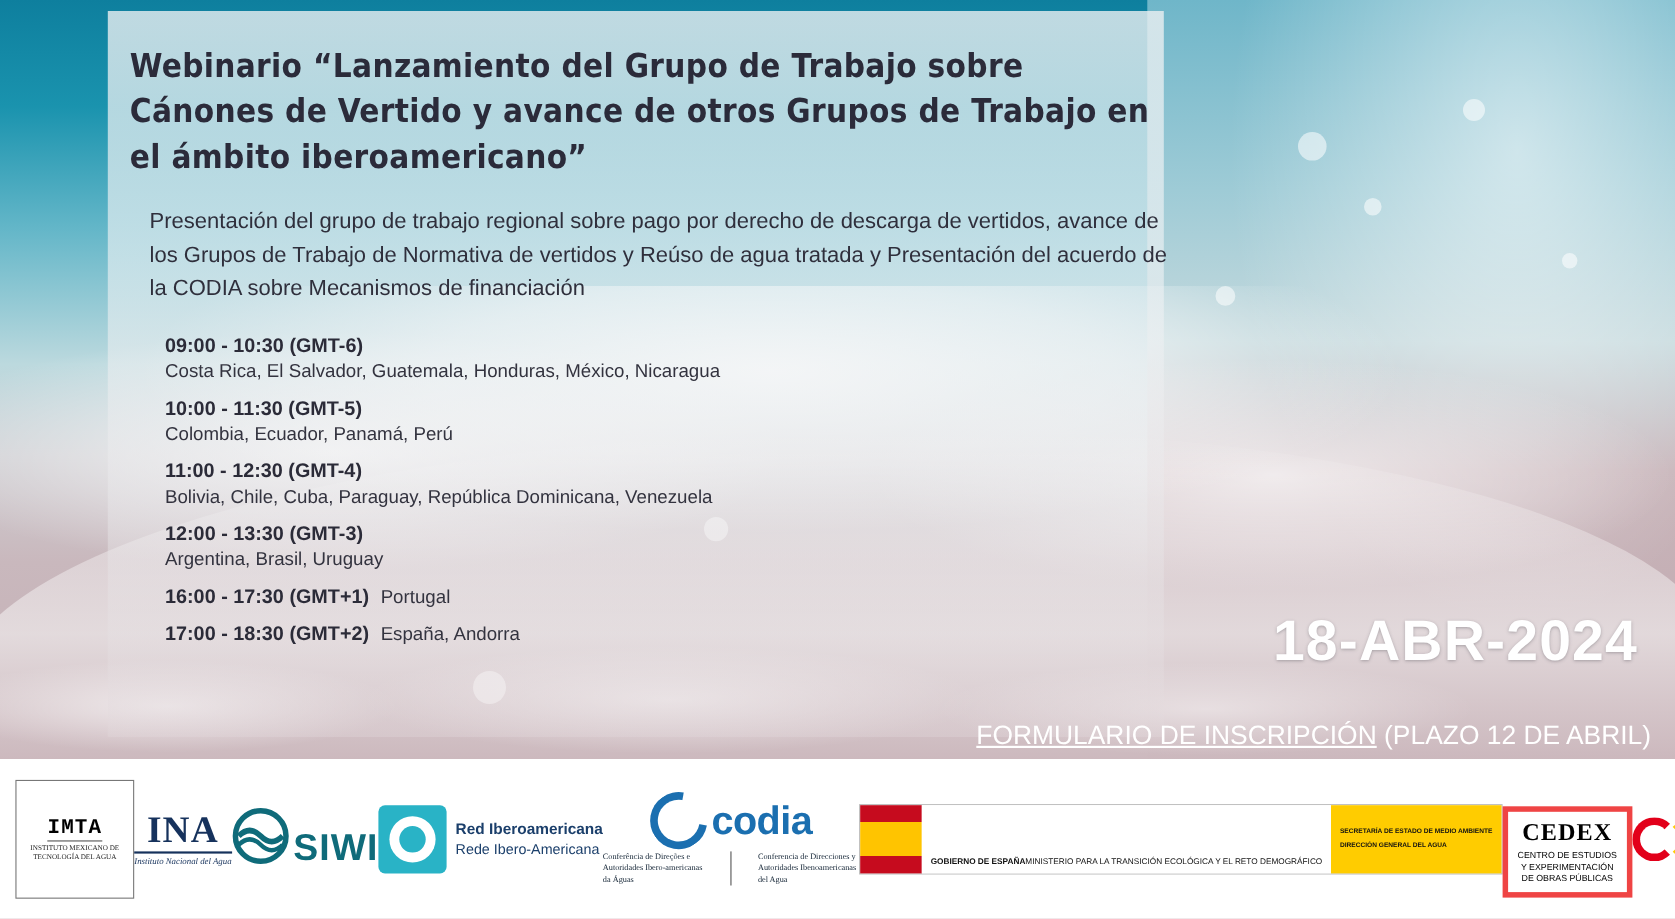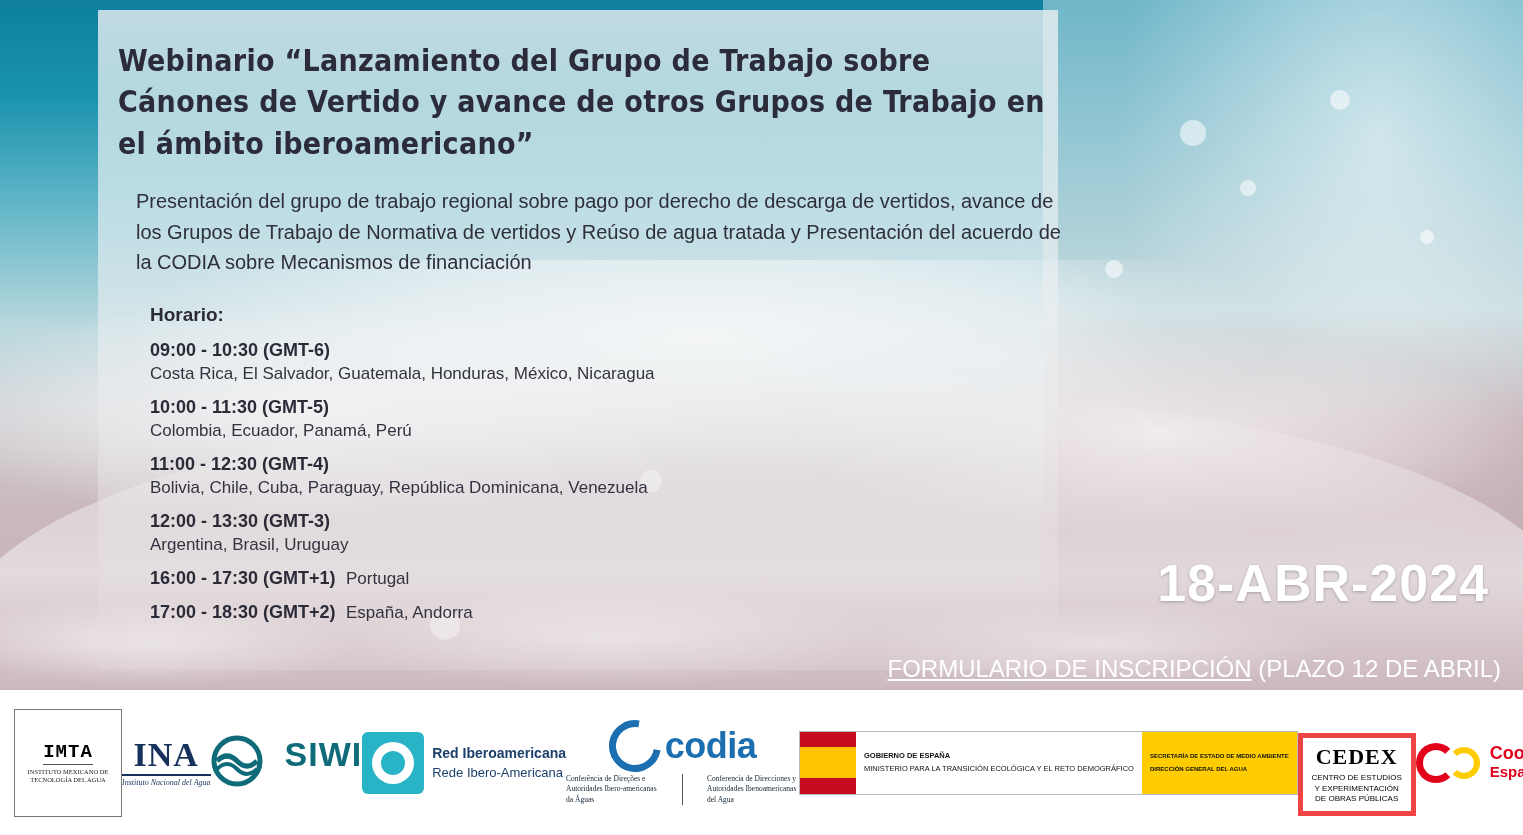--- a/index.html
+++ b/index.html
@@ -235,21 +235,21 @@
   }
   .ina-rule { height: 2px; background: #16325c; margin: 2px 0 2px 0; }
   .ina-sub {
     font-family: "Liberation Serif", serif;
     font-size: 8px;
     font-style: italic;
     color: #16325c;
   }
 
   
-  .siwi-wrap { display: flex; align-items: flex-start; gap: 22px; }
+  .siwi-wrap { display: flex; align-items: flex-end; gap: 4px; }
   .siwi-word {
     font-family: "Liberation Sans", sans-serif;
     font-weight: bold;
     font-size: 34px;
     color: #0f6b7a;
     letter-spacing: 1px;
   }
 
   
   .red-wrap { display: flex; align-items: center; gap: 8px; }
@@ -333,22 +333,23 @@
   }
   .gob-txt {
     background: #fff;
     padding: 6px 8px;
     font-family: "Liberation Sans", sans-serif;
     font-size: 7.5px;
     line-height: 1.3;
     color: #111;
     font-weight: bold;
     display: flex;
-    flex-direction: column;
+    flex-direction: row;
     justify-content: center;
+    align-items: flex-end;
   }
   .gob-yellow {
     background: #ffcc00;
     padding: 6px 8px;
     font-family: "Liberation Sans", sans-serif;
     font-size: 6px;
     line-height: 1.35;
     color: #111;
     font-weight: bold;
     display: flex;
@@ -430,21 +431,20 @@
   <div class="splash" style="left:640px; top:470px; width:22px; height:22px;"></div>
   <div class="splash" style="left:430px; top:610px; width:30px; height:30px;"></div>
 
   <div class="panel"></div>
 
   <div class="content">
     <h1 class="title">Webinario “Lanzamiento del Grupo de Trabajo sobre  Cánones de Vertido y avance de otros Grupos de Trabajo en el ámbito iberoamericano”</h1>
     <p class="subtitle">Presentación del grupo de trabajo regional sobre pago por derecho de descarga de vertidos, avance de los Grupos de Trabajo de Normativa de vertidos y Reúso de agua tratada y Presentación del acuerdo de la CODIA sobre Mecanismos de financiación</p>
 
     <div class="schedule">
-      <div class="sched-title">Horario:</div>
 
       <div class="sched-block">
         <div class="sched-time">09:00 - 10:30 (GMT-6)</div>
         <div class="sched-countries">Costa Rica, El Salvador, Guatemala, Honduras, México, Nicaragua</div>
       </div>
 
       <div class="sched-block">
         <div class="sched-time">10:00 - 11:30 (GMT-5)</div>
         <div class="sched-countries">Colombia, Ecuador, Panamá, Perú</div>
       </div>

